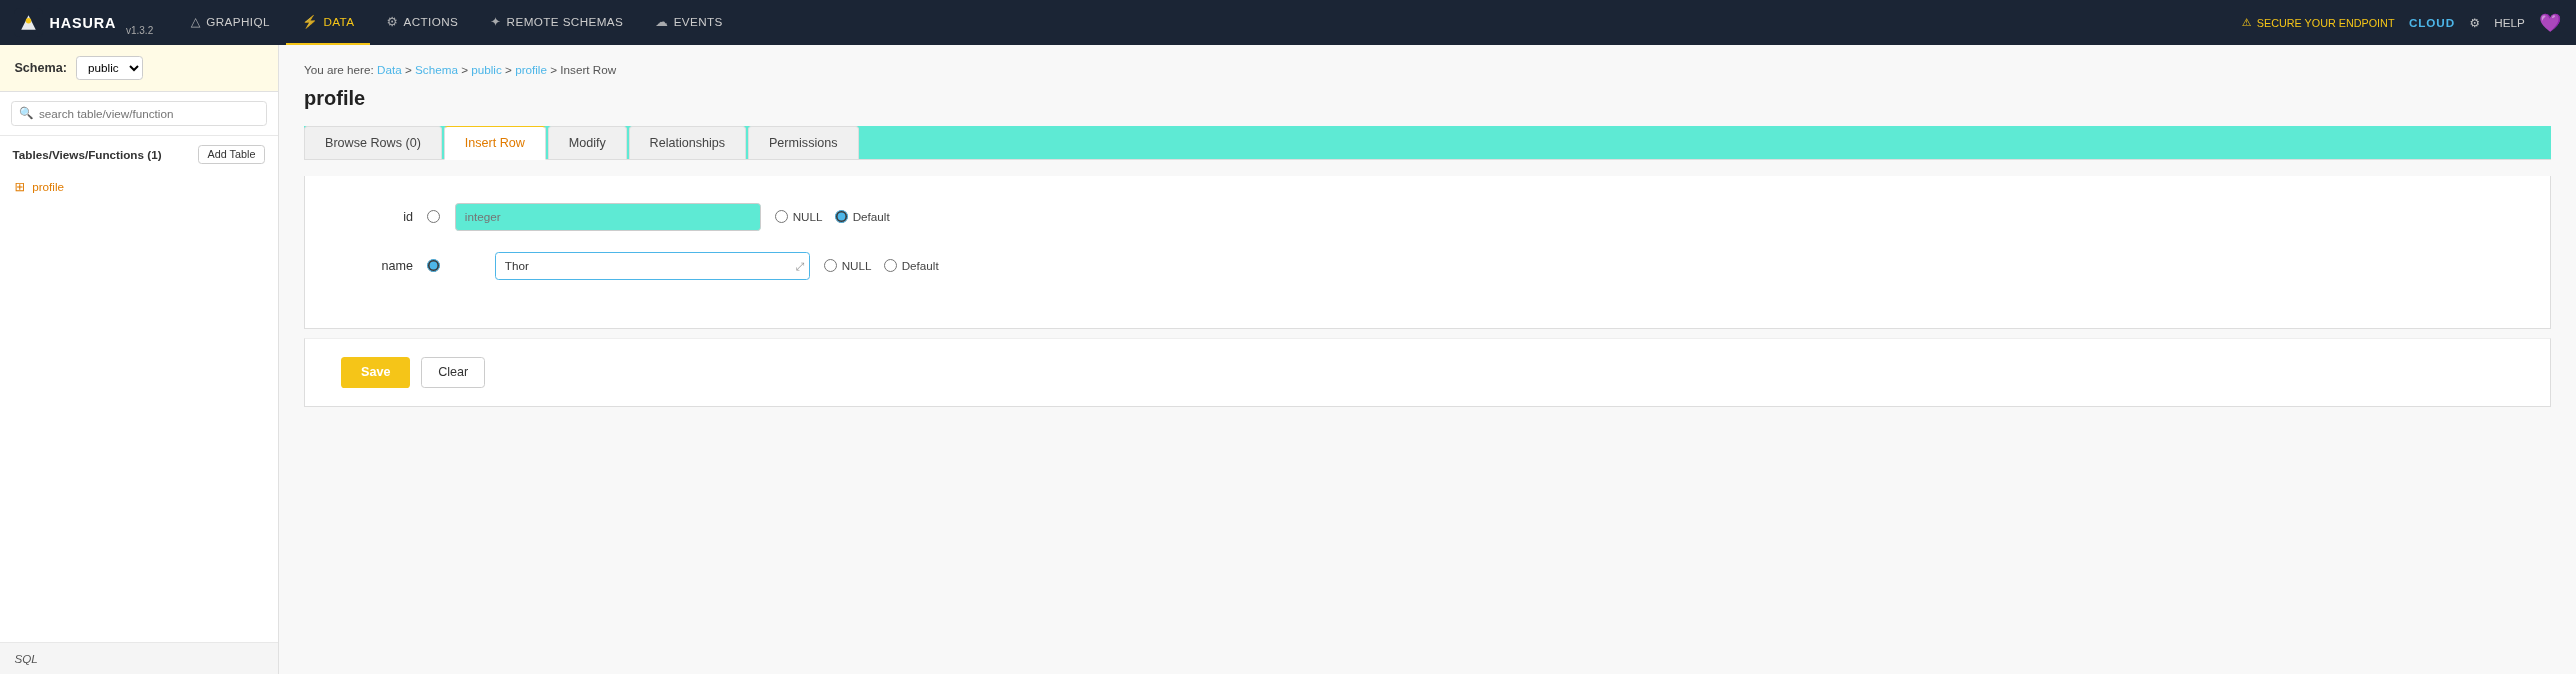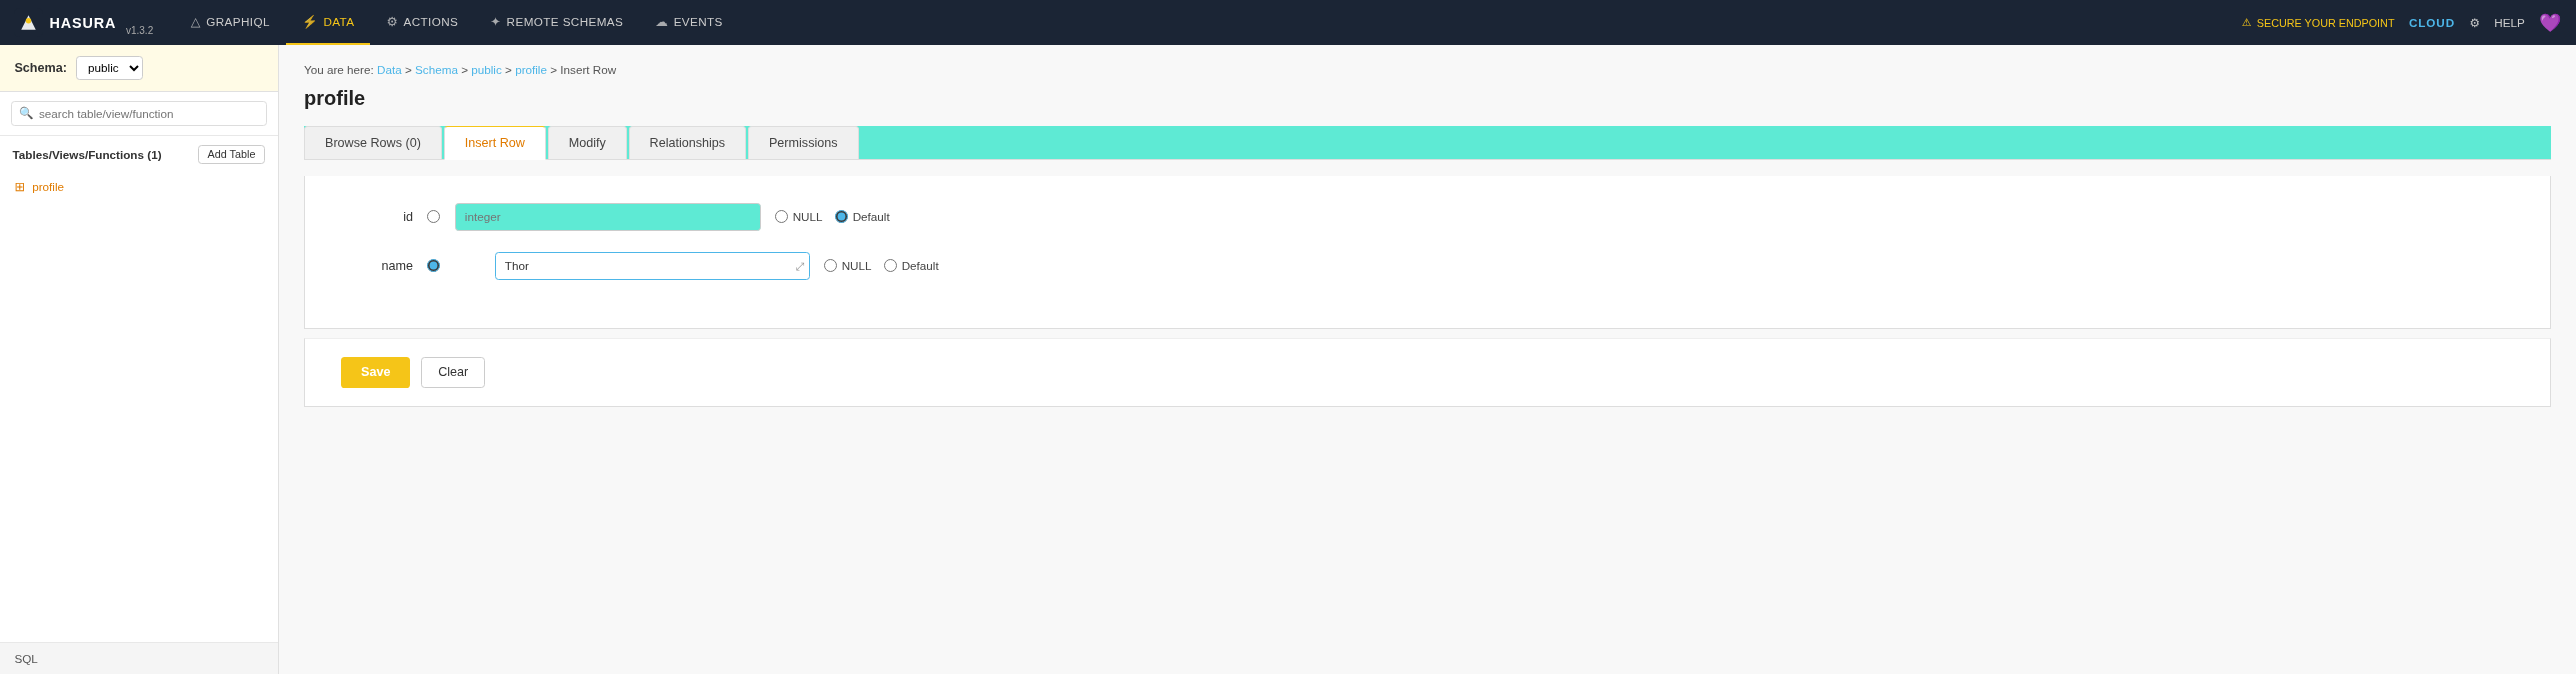--- a/index.html
+++ b/index.html
@@ -181,20 +181,21 @@
     }
     .table-icon { color: #e07b00; font-size: 12.6px; }
     .sql-section {
       padding: 9px 14.4px;
       color: #555;
       font-size: 11.7px;
       cursor: pointer;
       background: #f5f5f5;
       border-top: 0.9px solid #e8e8e8;
       margin-top: auto;
+      font-style: italic;
     }
 
     
     .content-area {
       flex: 1;
       background: #f8f8f8;
       overflow-y: auto;
       padding: 18px 25px;
     }
     .breadcrumb {

